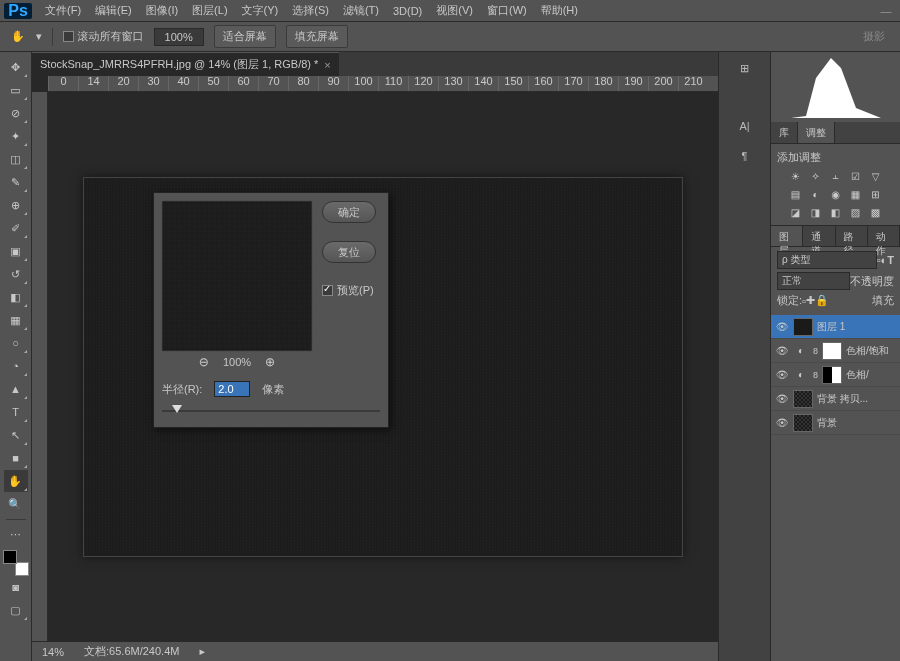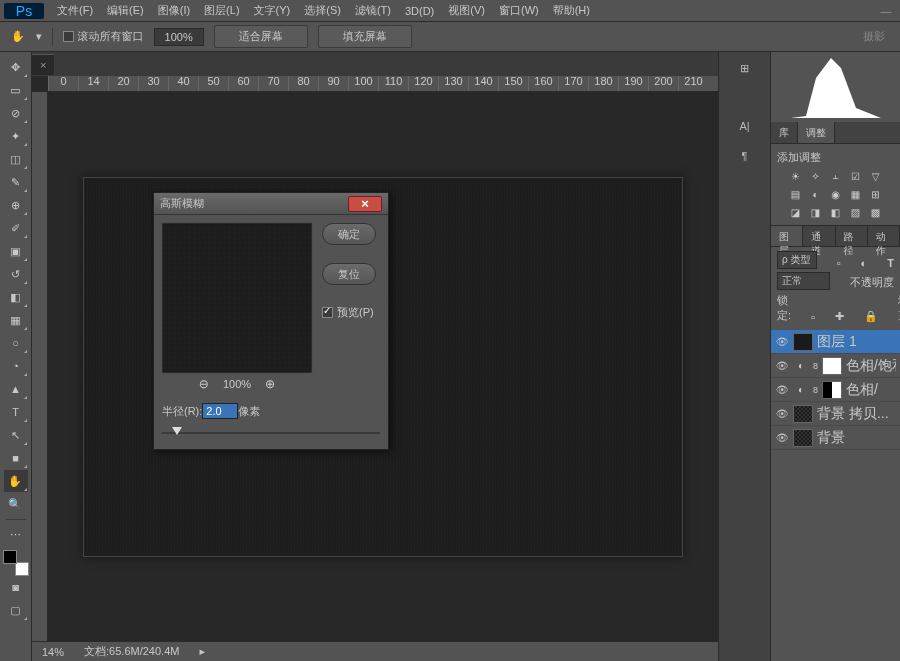--- a/index.html
+++ b/index.html
@@ -1,27 +1,27 @@
 <!DOCTYPE html>
 <html><head>
 <meta charset="utf-8">
 <style>
 *{box-sizing:border-box;margin:0;padding:0;font-family:"Microsoft YaHei",Tahoma,sans-serif;font-size:11px;color:#c8c8c8;user-select:none}
 body{width:900px;height:661px;background:#535353;overflow:hidden;position:relative}
 .menubar{height:22px;background:#535353;display:flex;align-items:center;padding-left:4px;border-bottom:1px solid #2a2a2a}
-.ps-logo{width:40px;height:16px;background:#001e36;color:#31a8ff;font-weight:normal;font-size:14px;text-align:center;line-height:16px;border-radius:2px;margin-right:6px}
+.ps-logo{width:28px;height:16px;background:#001e36;color:#31a8ff;font-weight:bold;font-size:16px;text-align:center;line-height:16px;border-radius:2px;margin-right:6px}
 .menu-item{padding:0 7px;cursor:default}
 .min-btn{margin-left:auto;width:28px;text-align:center;color:#999}
 .optbar{height:30px;background:#535353;display:flex;align-items:center;padding-left:8px;gap:10px;border-bottom:1px solid #2a2a2a}
 .hand-icon{width:20px;height:20px;display:flex;align-items:center;justify-content:center}
 .opt-sep{width:1px;height:18px;background:#3a3a3a}
 .opt-check{display:flex;align-items:center;gap:4px}
 .checkbox{width:11px;height:11px;border:1px solid #888;background:#3a3a3a}
 .zoom-box{background:#3a3a3a;padding:2px 10px;border:1px solid #2a2a2a}
-.opt-btn{background:#5a5a5a;border:1px solid #3a3a3a;padding:3px 24px;border-radius:2px}
+.opt-btn{background:#5a5a5a;border:1px solid #3a3a3a;padding:3px 8px;border-radius:2px}
 .workspace{display:flex;height:609px}
 .toolbar{width:32px;background:#535353;border-right:1px solid #2a2a2a;display:flex;flex-direction:column;align-items:center;padding-top:4px}
 .tool{width:24px;height:22px;display:flex;align-items:center;justify-content:center;margin-bottom:1px;position:relative}
 .tool.sel{background:#3a3a3a}
 .tool-tri{position:absolute;right:1px;bottom:1px;width:0;height:0;border-right:3px solid #aaa;border-top:3px solid transparent}
 .fgbg{position:relative;width:26px;height:26px;margin-top:4px}
 .fg,.bg{position:absolute;width:14px;height:14px;border:1px solid #888}
 .fg{top:0;left:0;background:#000;z-index:1}
 .bg{bottom:0;right:0;background:#fff}
 .canvas-area{flex:1;background:#282828;position:relative;display:flex;flex-direction:column}
@@ -41,47 +41,47 @@
 .ptab{padding:4px 8px;font-size:10px;border-right:1px solid #2a2a2a}
 .ptab.act{background:#535353}
 .histogram{height:70px;display:flex;align-items:flex-end;justify-content:center;padding:4px;background:#535353}
 .histo-svg{width:100px;height:60px}
 .lib-tabs{height:22px;display:flex;background:#424242;border-bottom:1px solid #2a2a2a}
 .adjust-panel{padding:6px;font-size:10px}
 .adj-row{display:flex;gap:4px;margin-top:4px;justify-content:center}
 .adj-ico{width:16px;height:14px;display:flex;align-items:center;justify-content:center;color:#ccc;font-size:10px}
 .layers-tabs{height:22px;display:flex;background:#424242;border-bottom:1px solid #2a2a2a;border-top:1px solid #2a2a2a}
 .layer-opts{padding:4px 6px;font-size:10px;color:#888}
-.layer-opts .row{display:flex;gap:20px;align-items:flex-end;margin-bottom:3px}
+.layer-opts .row{display:flex;gap:0;align-items:center;margin-bottom:3px}
 .sel-box{background:#424242;border:1px solid #2a2a2a;padding:1px 4px;font-size:10px;flex:1}
 .layers-list{flex:1;overflow:hidden}
 .layer-row{display:flex;align-items:center;height:24px;padding:0 4px;gap:4px;border-bottom:1px solid #4a4a4a}
 .layer-row.sel{background:#3874b7}
 .eye{width:14px;text-align:center;font-size:10px}
 .thumb{width:20px;height:18px;background:#1a1a1a;border:1px solid #666}
 .thumb.white{background:#fff}
 .thumb.half{background:linear-gradient(90deg,#000 50%,#fff 50%)}
 .thumb.img{background:repeating-conic-gradient(#1a1a1a 0% 25%,#333 0% 50%) 50%/4px 4px}
-.layer-name{font-size:14px;flex:1;overflow:hidden;white-space:nowrap}
+.layer-name{font-size:10px;flex:1;overflow:hidden;white-space:nowrap}
 
 .dialog{position:absolute;top:192px;left:153px;width:236px;background:#535353;border:1px solid #222;box-shadow:2px 2px 8px rgba(0,0,0,0.6);z-index:100}
 .dlg-title{height:22px;background:linear-gradient(#6a6a6a,#535353);display:flex;align-items:center;padding:0 6px;border-bottom:1px solid #333}
 .dlg-close{margin-left:auto;width:34px;height:16px;background:#c74f3f;border-radius:2px;color:#fff;text-align:center;line-height:14px;font-size:10px;border:1px solid #813;position:relative}
 .dlg-close::before{content:"×";font-size:13px;font-weight:bold}
 .dlg-body{padding:8px;display:flex;gap:10px}
 .preview-box{width:150px;height:150px;background:#1a1a1a;border:1px solid #333}
 .preview-noise{width:100%;height:100%;background:repeating-conic-gradient(#181818 0% 25%,#242424 0% 50%) 50%/5px 5px;filter:blur(1px)}
 .dlg-btns{display:flex;flex-direction:column;gap:18px}
 .dlg-btn{width:54px;height:22px;background:linear-gradient(#6a6a6a,#555);border:1px solid #333;border-radius:11px;text-align:center;line-height:20px;font-size:11px}
 .dlg-prev{display:flex;align-items:center;gap:4px;margin-top:2px}
 .checked{background:#3a3a3a;position:relative}
 .checked::after{content:"✓";position:absolute;top:-3px;left:0;color:#fff;font-size:10px}
 .zoom-ctrl{display:flex;align-items:center;justify-content:center;gap:14px;margin-top:4px}
 .zoom-ico{color:#ccc;font-size:12px}
-.radius-row{display:flex;align-items:center;gap:0;padding:4px 8px}
+.radius-row{display:flex;align-items:center;gap:12px;padding:4px 8px}
 .radius-input{width:36px;background:#3a3a3a;border:1px solid #222;color:#fff;padding:1px 3px;font-size:11px}
 .radius-input.sel{background:#3874b7;color:#fff}
 .slider{height:16px;position:relative;margin:2px 8px 8px}
 .slider-track{position:absolute;top:7px;left:0;right:0;height:2px;background:#3a3a3a}
 .slider-thumb{position:absolute;top:2px;left:10px;width:0;height:0;border-left:5px solid transparent;border-right:5px solid transparent;border-top:8px solid #ddd}
 .ruler-tick{display:inline-block;width:30px;text-align:center;border-left:1px solid #666;height:16px;line-height:10px}
 </style>
 </head>
 <body>
 
@@ -143,20 +143,21 @@
       <div class="bg"></div>
       <div class="fg"></div>
     </div>
     <div class="tool">◙</div>
     <div class="tool">▢<div class="tool-tri"></div></div>
   </div>
 
   <div class="canvas-area">
     <div class="tabbar">
       <div class="tab">
+        <span>StockSnap_JMRRS4PFRH.jpg @ 14% (图层 1, RGB/8) *</span>
         <span class="tab-close">×</span>
       </div>
     </div>
     <div class="rulers" id="hruler">
         <span class="ruler-tick">0</span>
         <span class="ruler-tick">14</span>
         <span class="ruler-tick">20</span>
         <span class="ruler-tick">30</span>
         <span class="ruler-tick">40</span>
         <span class="ruler-tick">50</span>
@@ -284,24 +285,20 @@
       <div class="layer-row">
         <span class="eye">👁</span>
         <div class="thumb img"></div>
         <span class="layer-name">背景</span>
       </div>
     </div>
   </div>
 </div>
 
 <div class="dialog">
-  <div class="dlg-title">
-    <span>高斯模糊</span>
-    <div class="dlg-close"></div>
-  </div>
   <div class="dlg-body">
     <div>
       <div class="preview-box">
           <div class="preview-noise"></div>
         </div>
       <div class="zoom-ctrl">
         <span class="zoom-ico">⊖</span>
         <span>100%</span>
         <span class="zoom-ico">⊕</span>
       </div>

